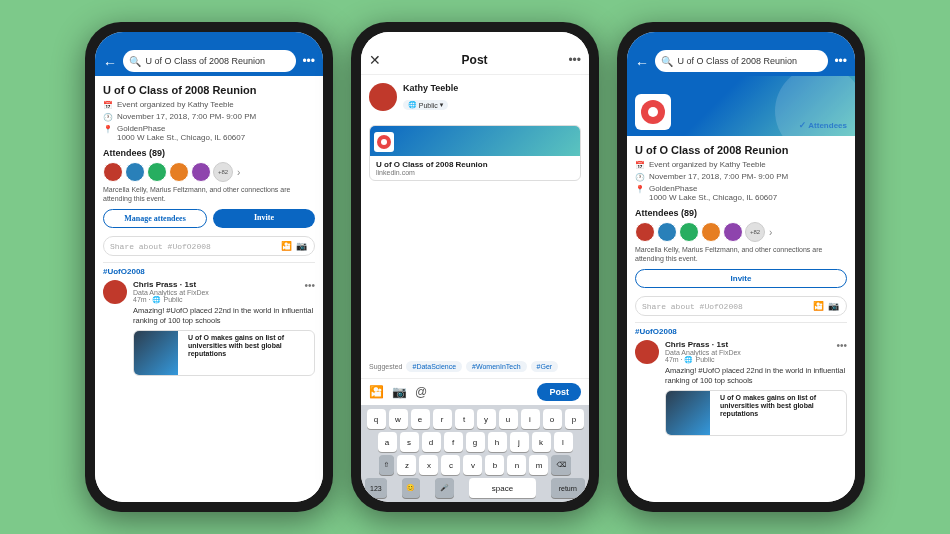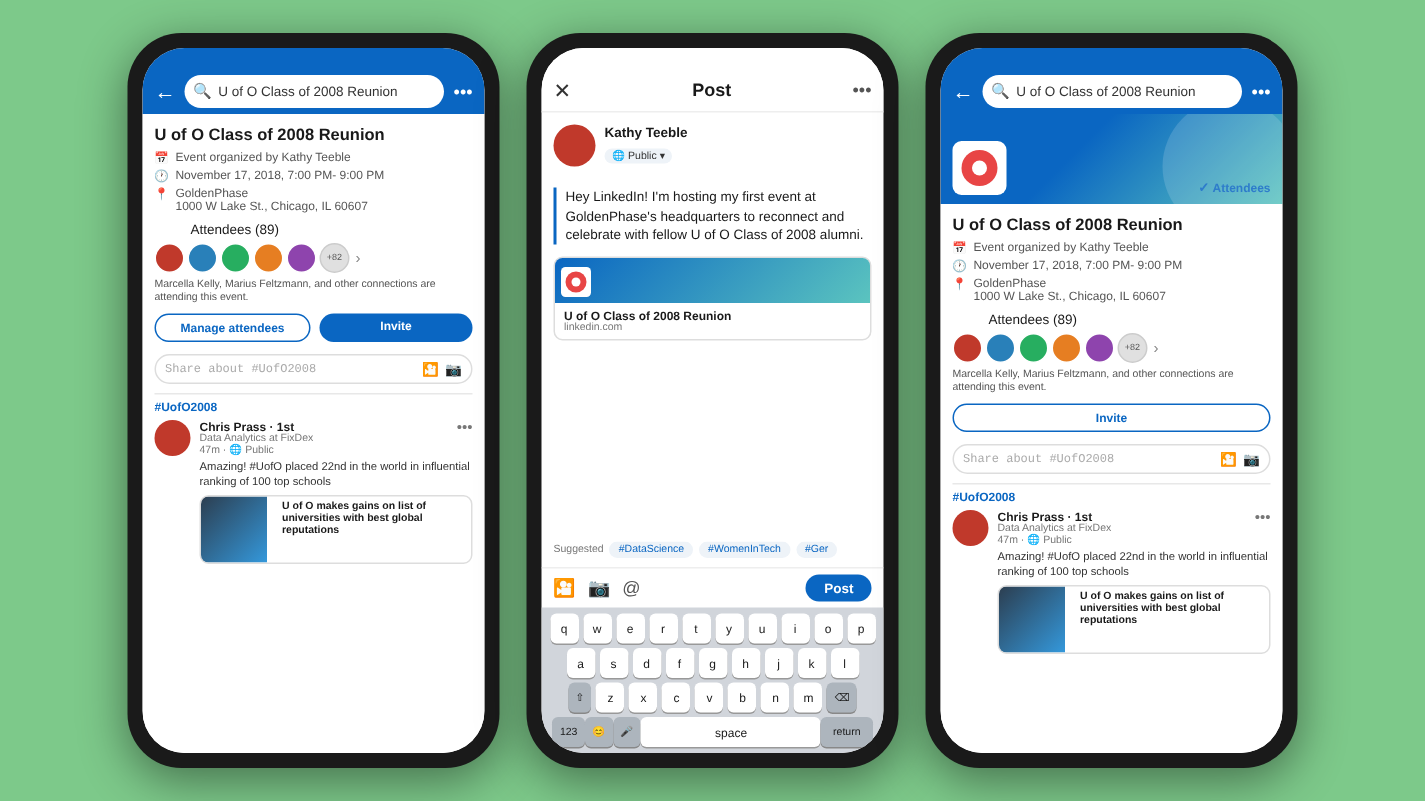--- a/index.html
+++ b/index.html
@@ -172,24 +172,23 @@
     .meta-icon {
       font-size: 8px;
       margin-top: 1px;
       flex-shrink: 0;
     }
     .attendees-section {
       margin-bottom: 6px;
     }
     .attendees-title {
       font-size: 9px;
-      font-weight: 400;
+      font-weight: 700;
       color: #191919;
       margin-bottom: 4px;
-      margin-left: 24px;
     }
     .attendees-row {
       display: flex;
       align-items: center;
       gap: 2px;
       margin-bottom: 3px;
     }
     .avatar {
       width: 20px;
       height: 20px;
@@ -222,20 +221,21 @@
     .attendees-desc {
       font-size: 7px;
       color: #555;
       margin-bottom: 6px;
       line-height: 1.3;
     }
     .buttons-row {
       display: flex;
       gap: 6px;
       margin-bottom: 8px;
+      font-family: Liberation Serif, serif;
     }
     .btn-outline {
       flex: 1;
       border: 1.5px solid #0a66c2;
       background: #fff;
       color: #0a66c2;
       font-size: 8px;
       font-weight: 600;
       padding: 4px 0;
       border-radius: 14px;
@@ -560,21 +560,21 @@
       height: 20px;
       display: flex;
       align-items: center;
       justify-content: center;
       box-shadow: 0 1px 0 #888;
       padding: 0 8px;
     }
     .kb-bottom-row {
       display: flex;
       justify-content: center;
-      gap: 0;
+      gap: 15px;
     }
   </style>
 </head>
 <body>
 
 <div class="phones-container">
 
   <div class="phone">
     <div class="phone-screen">
       <div class="status-bar"></div>
@@ -663,21 +663,20 @@
         <div class="author-info">
           <div class="author-name">Kathy Teeble</div>
           <div class="public-badge">
             <span>🌐</span>
             <span>Public</span>
             <span>▾</span>
           </div>
         </div>
       </div>
       <div class="post-content-area">
-        <div class="post-body-text">Hey LinkedIn! I'm hosting my first event at GoldenPhase's headquarters to reconnect and celebrate with fellow U of O Class of 2008 alumni.</div>
         <div class="event-preview-card">
           <div class="event-preview-header">
             <div class="event-preview-logo">
               <div class="logo-circle">
                 <div class="logo-inner"></div>
               </div>
             </div>
           </div>
           <div class="event-preview-body">
             <div class="event-preview-title">U of O Class of 2008 Reunion</div>

